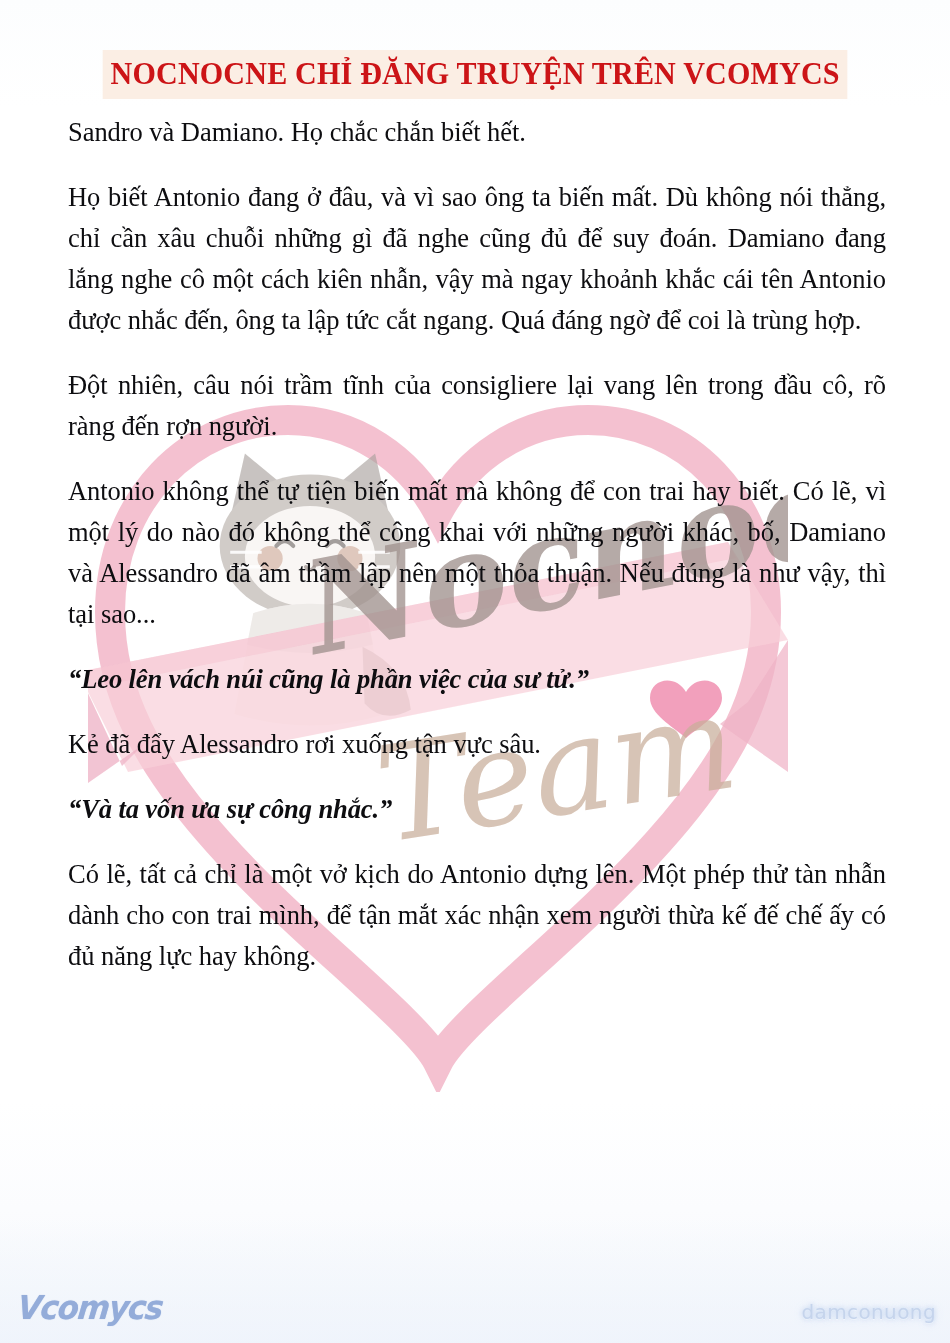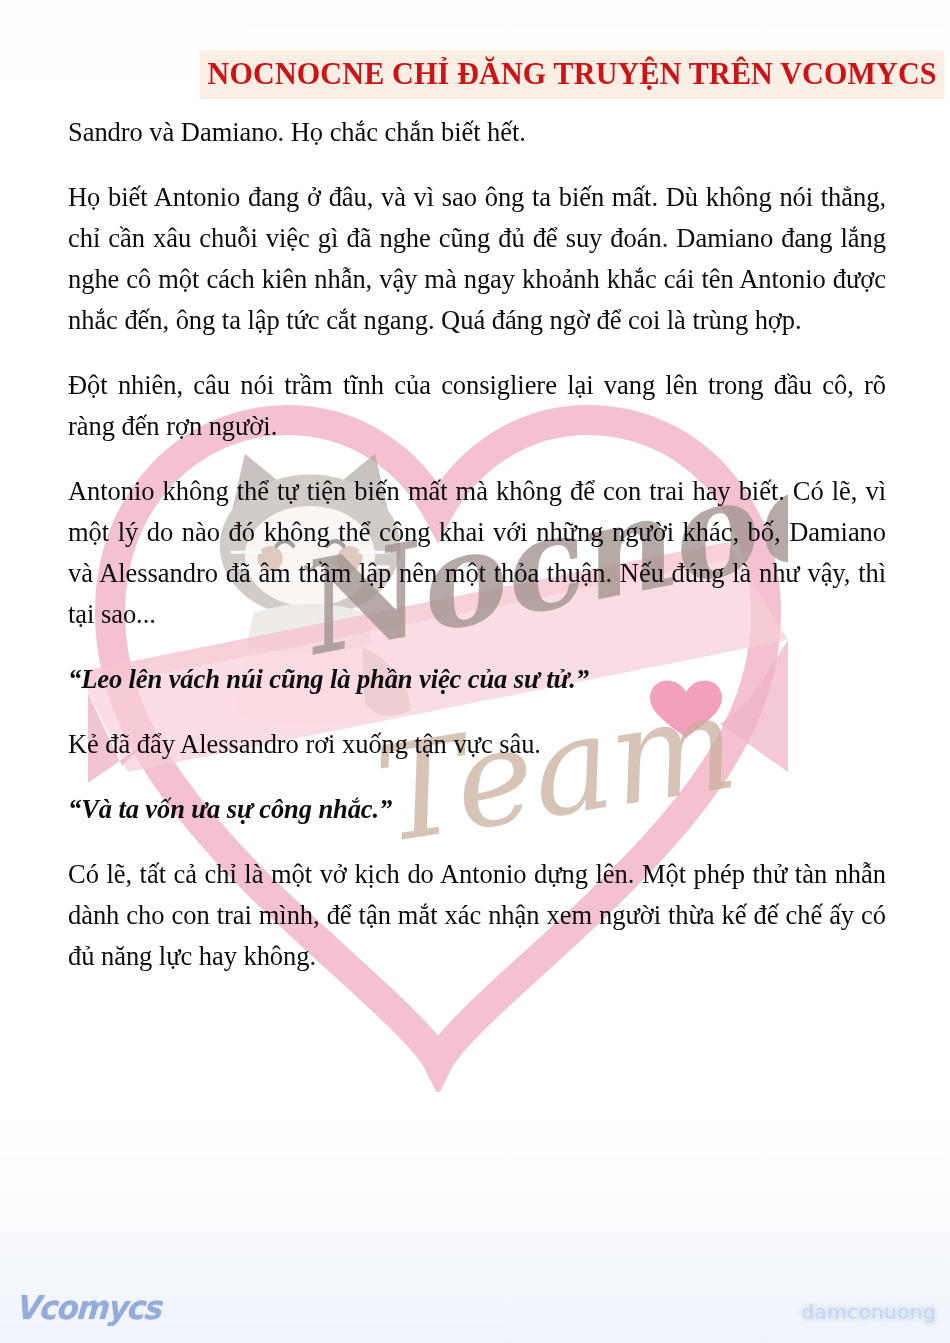--- a/index.html
+++ b/index.html
@@ -53,21 +53,21 @@
     top: 0;
     width: 950px;
     z-index: 3;
   }
 
   .title-wrap {
     position: absolute;
     left: 0;
     top: 50px;
     width: 950px;
-    text-align: right;
+    text-align: center;
   }
   .title {
     display: inline-block;
     background: #fbeee4;
     color: #cc1417;
     font-family: "Liberation Serif", "DejaVu Serif", serif;
     font-weight: bold;
     font-size: 30.5px;
     letter-spacing: 0.2px;
     line-height: 1.38;
@@ -245,21 +245,21 @@
   <div class="ghost-strip"></div>
 
   <div id="content">
 
     <div class="title-wrap">
       <span class="title">NOCNOCNE CHỈ ĐĂNG TRUYỆN TRÊN VCOMYCS</span>
     </div>
 
     <div class="body-col">
       <p class="para nojust">Sandro và Damiano. Họ chắc chắn biết hết.</p>
-      <p class="para">Họ biết Antonio đang ở đâu, và vì sao ông ta biến mất. Dù không nói thẳng, chỉ cần xâu chuỗi việc gì đã nghe cũng đủ để suy đoán. Damiano đang lắng nghe cô một cách kiên nhẫn, vậy mà ngay khoảnh khắc cái tên Antonio được nhắc đến, ông ta lập tức cắt ngang. Quá đáng ngờ để coi là trùng hợp.</p>
+      <p class="para">Họ biết Antonio đang ở đâu, và vì sao ông ta biến mất. Dù không nói thẳng, chỉ cần xâu chuỗi những gì đã nghe cũng đủ để suy đoán. Damiano đang lắng nghe cô một cách kiên nhẫn, vậy mà ngay khoảnh khắc cái tên Antonio được nhắc đến, ông ta lập tức cắt ngang. Quá đáng ngờ để coi là trùng hợp.</p>
       <p class="para">Đột nhiên, câu nói trầm tĩnh của consigliere lại vang lên trong đầu cô, rõ ràng đến rợn người.</p>
       <p class="para">Antonio không thể tự tiện biến mất mà không để con trai hay biết. Có lẽ, vì một lý do nào đó không thể công khai với những người khác, bố, Damiano và Alessandro đã âm thầm lập nên một thỏa thuận. Nếu đúng là như vậy, thì tại sao...</p>
       <p class="quote">“Leo lên vách núi cũng là phần việc của sư tử.”</p>
       <p class="para nojust">Kẻ đã đẩy Alessandro rơi xuống tận vực sâu.</p>
       <p class="quote">“Và ta vốn ưa sự công nhắc.”</p>
       <p class="para">Có lẽ, tất cả chỉ là một vở kịch do Antonio dựng lên. Một phép thử tàn nhẫn dành cho con trai mình, để tận mắt xác nhận xem người thừa kế đế chế ấy có đủ năng lực hay không.</p>
     </div>
   </div>
 
   <div id="footer">

